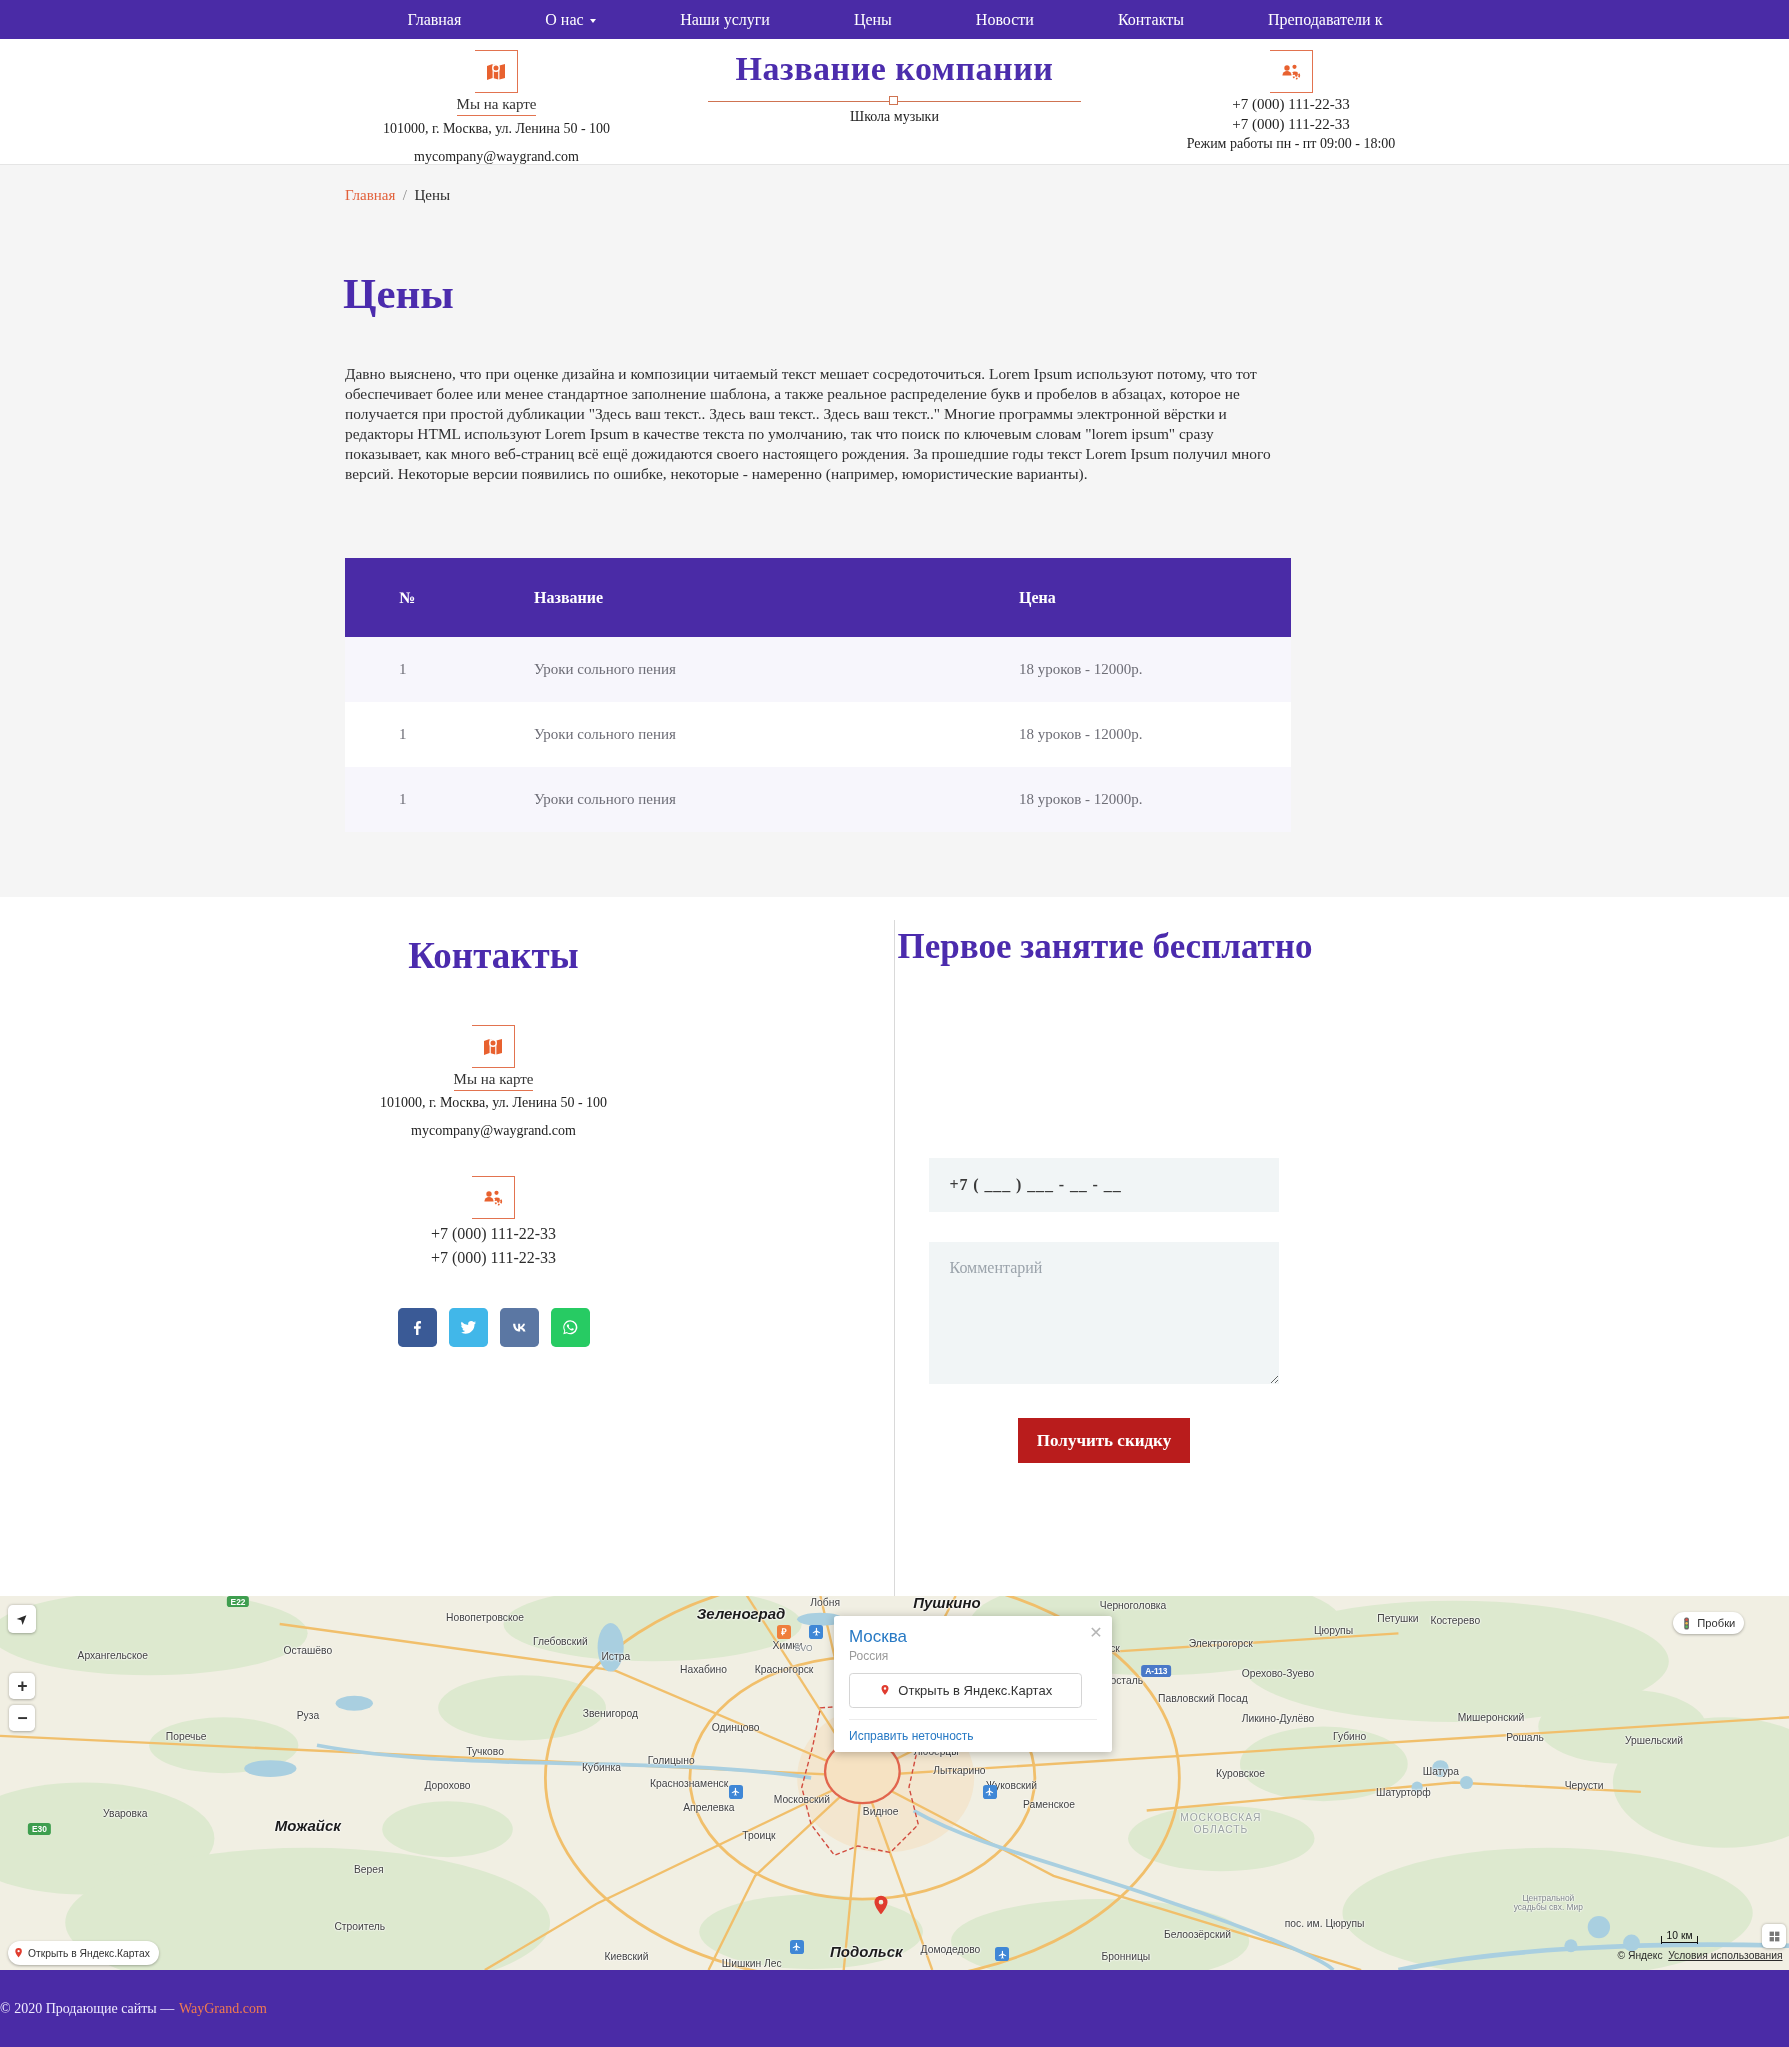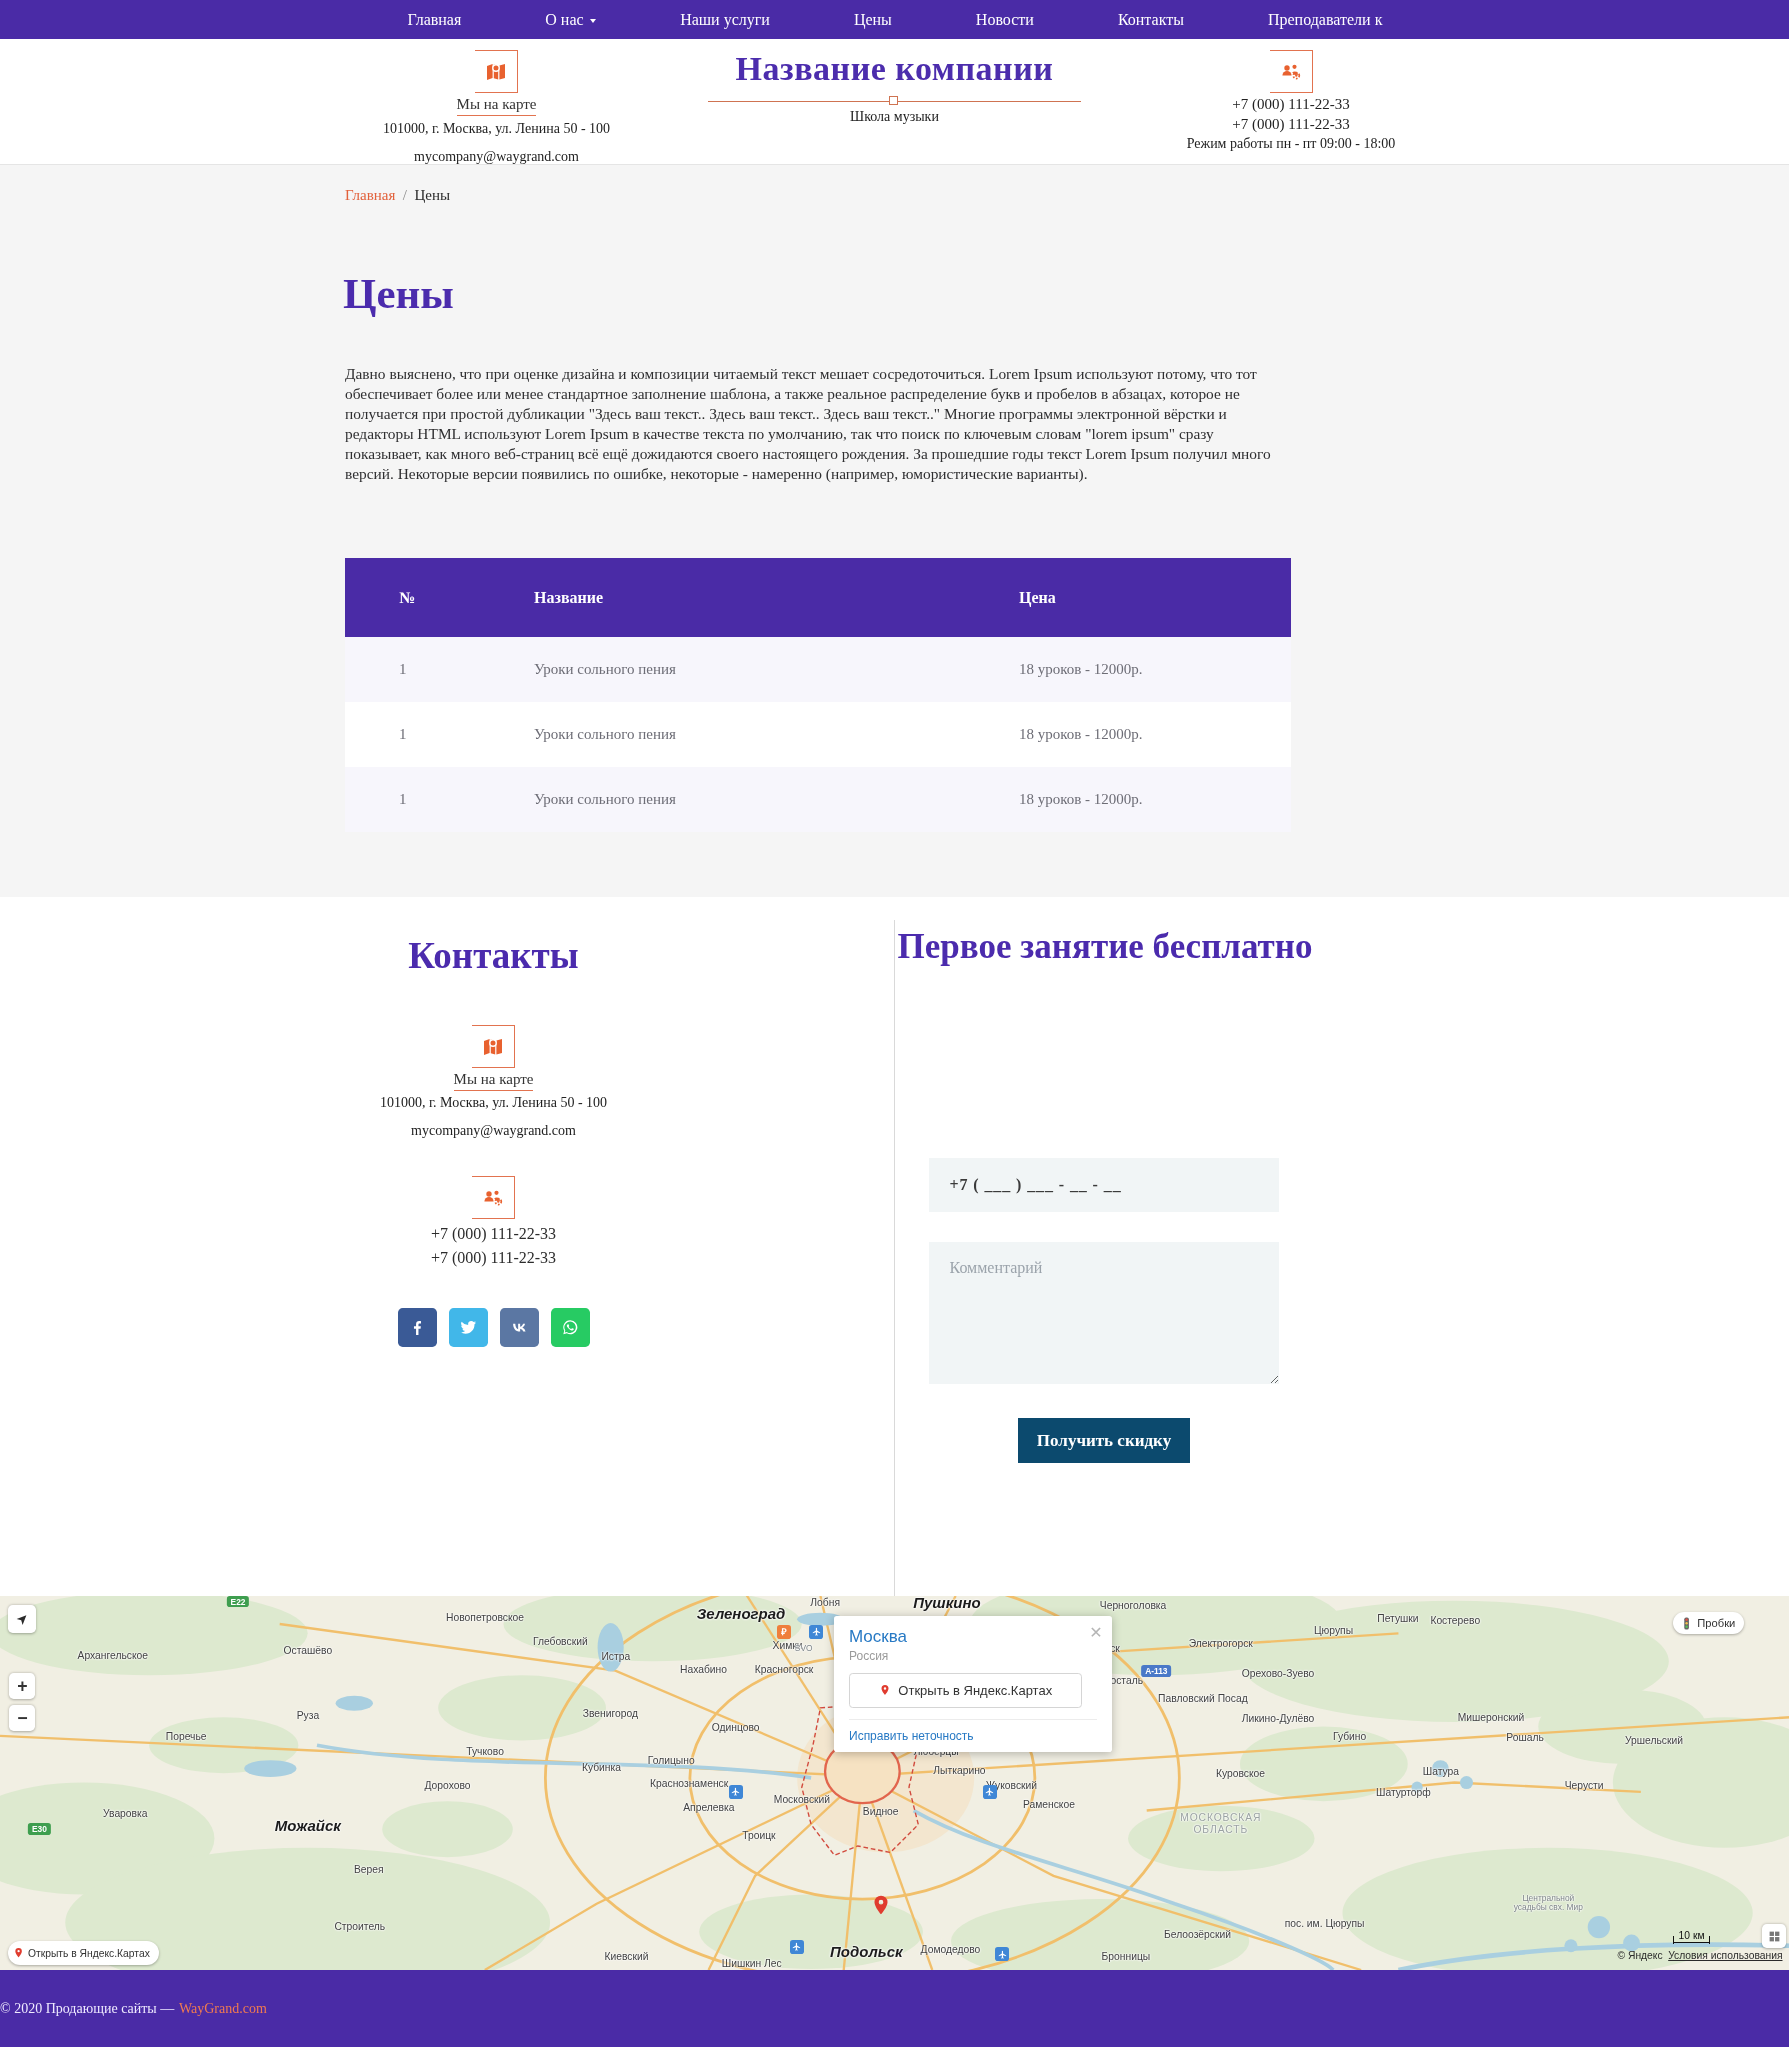--- a/index.html
+++ b/index.html
@@ -63,21 +63,21 @@
   .soc.vk { background:#5b77a3; }
   .soc.whatsapp { background:#27cb63; }
   .fright { position:absolute; left:895px; width:420px; }
   .fright h2 { position:absolute; top:28px; left:0; width:420px; text-align:center; font-size:35px; line-height:44px; font-weight:bold; color:#4b2bad; }
   .formwrap { position:absolute; top:229px; left:34px; width:350px; }
   .finput { display:block; width:350px; background:#f1f5f6; border:0; padding:0 20.5px; font-family:"Liberation Serif", serif; font-size:16px; color:#444; }
   .finput::placeholder, .ftextarea::placeholder { color:#9ba3ab; opacity:1; }
   .femail { height:52px; }
   .fphone-in { height:54px; margin-top:32px; font-weight:bold; color:#3b3b3b; letter-spacing:0.9px; }
   .ftextarea { display:block; width:350px; height:142px; margin-top:30px; background:#f1f5f6; border:0; padding:17px 20.5px; font-family:"Liberation Serif", serif; font-size:16px; color:#444; resize:both; }
-  .fbutton { display:block; width:172px; height:45px; margin:34px auto 0; background:#0c4a6e; color:#fff; border:0; font-family:"Liberation Serif", serif; font-size:17px; font-weight:bold; cursor:pointer; }
+  .fbutton { display:block; width:172px; height:45px; margin:34px auto 0; background:#b91c1c; color:#fff; border:0; font-family:"Liberation Serif", serif; font-size:17px; font-weight:bold; cursor:pointer; }
 
   
   .map { position:relative; height:374px; background:#f1efe3; overflow:hidden; font-family:"Liberation Sans", sans-serif; }
   .mapdeco { position:absolute; left:0; top:0; width:1790px; height:374px; }
   .mlabel { position:absolute; transform:translate(-50%,-50%); font-size:10.3px; color:#414141; white-space:nowrap; text-shadow:0 0 1.9px #fff,0 0 1.9px #fff,0 0 2.8px #fff; pointer-events:none; }
   .mlabel.bold { font-size:15px; font-weight:bold; color:#1c1c1c;font-style:italic; }
   .mlabel.region { color:#9aa2a2; font-size:10.3px; letter-spacing:0.9px; white-space:normal; width:103px; text-align:center; line-height:12px; }
   .mlabel.tiny { font-size:8.4px; color:#7d8488; white-space:normal; width:78px; text-align:center; line-height:9.3px; }
   .mbadge { position:absolute; transform:translate(-50%,-50%); display:flex; align-items:center; justify-content:center; pointer-events:none; }
   .mbadge.eroute { background:#3e9e4f; color:#fff; font-size:8.4px; font-weight:bold; border-radius:2.8px; padding:0.9px 3.7px; }
@@ -85,21 +85,21 @@
   .mbadge.plane { width:14px; height:14px; background:#3f87d6; border-radius:2.8px; }
   .mbadge.poi { width:14px; height:14px; background:#ef7f3c; border-radius:2.8px; color:#fff; font-size:9.3px; font-weight:bold; }
   .placemark { position:absolute; transform:translate(-50%,-100%); width:22.4px; height:28px; }
   .mapctl { position:absolute; background:#fff; border-radius:4.7px; box-shadow:0 0.9px 2.8px rgba(0,0,0,.3); display:flex; align-items:center; justify-content:center; cursor:pointer; }
   .geoloc { left:7.5px; top:9.3px; width:28px; height:28px; }
   .zoomin { left:9.3px; top:77px; width:26px; height:26px; font-size:17.7px; color:#333; font-weight:bold; }
   .zoomout { left:9.3px; top:109px; width:26px; height:26px; font-size:17.7px; color:#333; font-weight:bold; }
   .traffic { left:1673px; top:16px; height:22.4px; padding:0 8.4px; border-radius:11.2px; font-size:11.2px; color:#333; gap:4.7px; }
   .openbadge { left:7.5px; top:345px; height:24px; padding:0 9.3px 0 5.6px; border-radius:12px; font-size:10.3px; color:#333; gap:3.7px; }
   .layersbox { left:1762px; top:328px; width:24px; height:24px; }
-  .scalebar { position:absolute; left:1661px; top:334px; font-size:10.3px; color:#111; border-bottom:1.9px solid #111; padding:0 5.6px 0.9px;margin-left:12px; }
+  .scalebar { position:absolute; left:1661px; top:334px; font-size:10.3px; color:#111; border-bottom:1.9px solid #111; padding:0 5.6px 0.9px; }
   .scalebar::before, .scalebar::after { content:""; position:absolute; bottom:-1.9px; height:7.5px; border-left:1.9px solid #111; }
   .scalebar::before { left:0; } .scalebar::after { right:0; }
   .mapcopy { position:absolute; right:7.5px; top:354px; font-size:10.3px; color:#2b2b2b; }
   .mapcopy .terms { text-decoration:underline; cursor:pointer; margin-left:5.6px; }
 
   
   .popup { position:absolute; left:834px; top:19.6px; width:278px; height:136px; background:#fff; border-radius:2.8px; box-shadow:0 1.9px 9.3px rgba(0,0,0,.25); padding:11.2px 15px; }
   .popup .city { font-size:17px; color:#2779c4; cursor:pointer; }
   .popup .country { font-size:12px; color:#9b9b9b; margin-top:1.9px; }
   .popup .openbtn { margin-top:10.3px; width:233px; height:35px; background:#fff; border:0.9px solid #d5d5d5; border-radius:3.7px; display:flex; align-items:center; justify-content:center; gap:7.5px; font-size:13px; color:#333; cursor:pointer; font-family:"Liberation Sans", sans-serif; }

